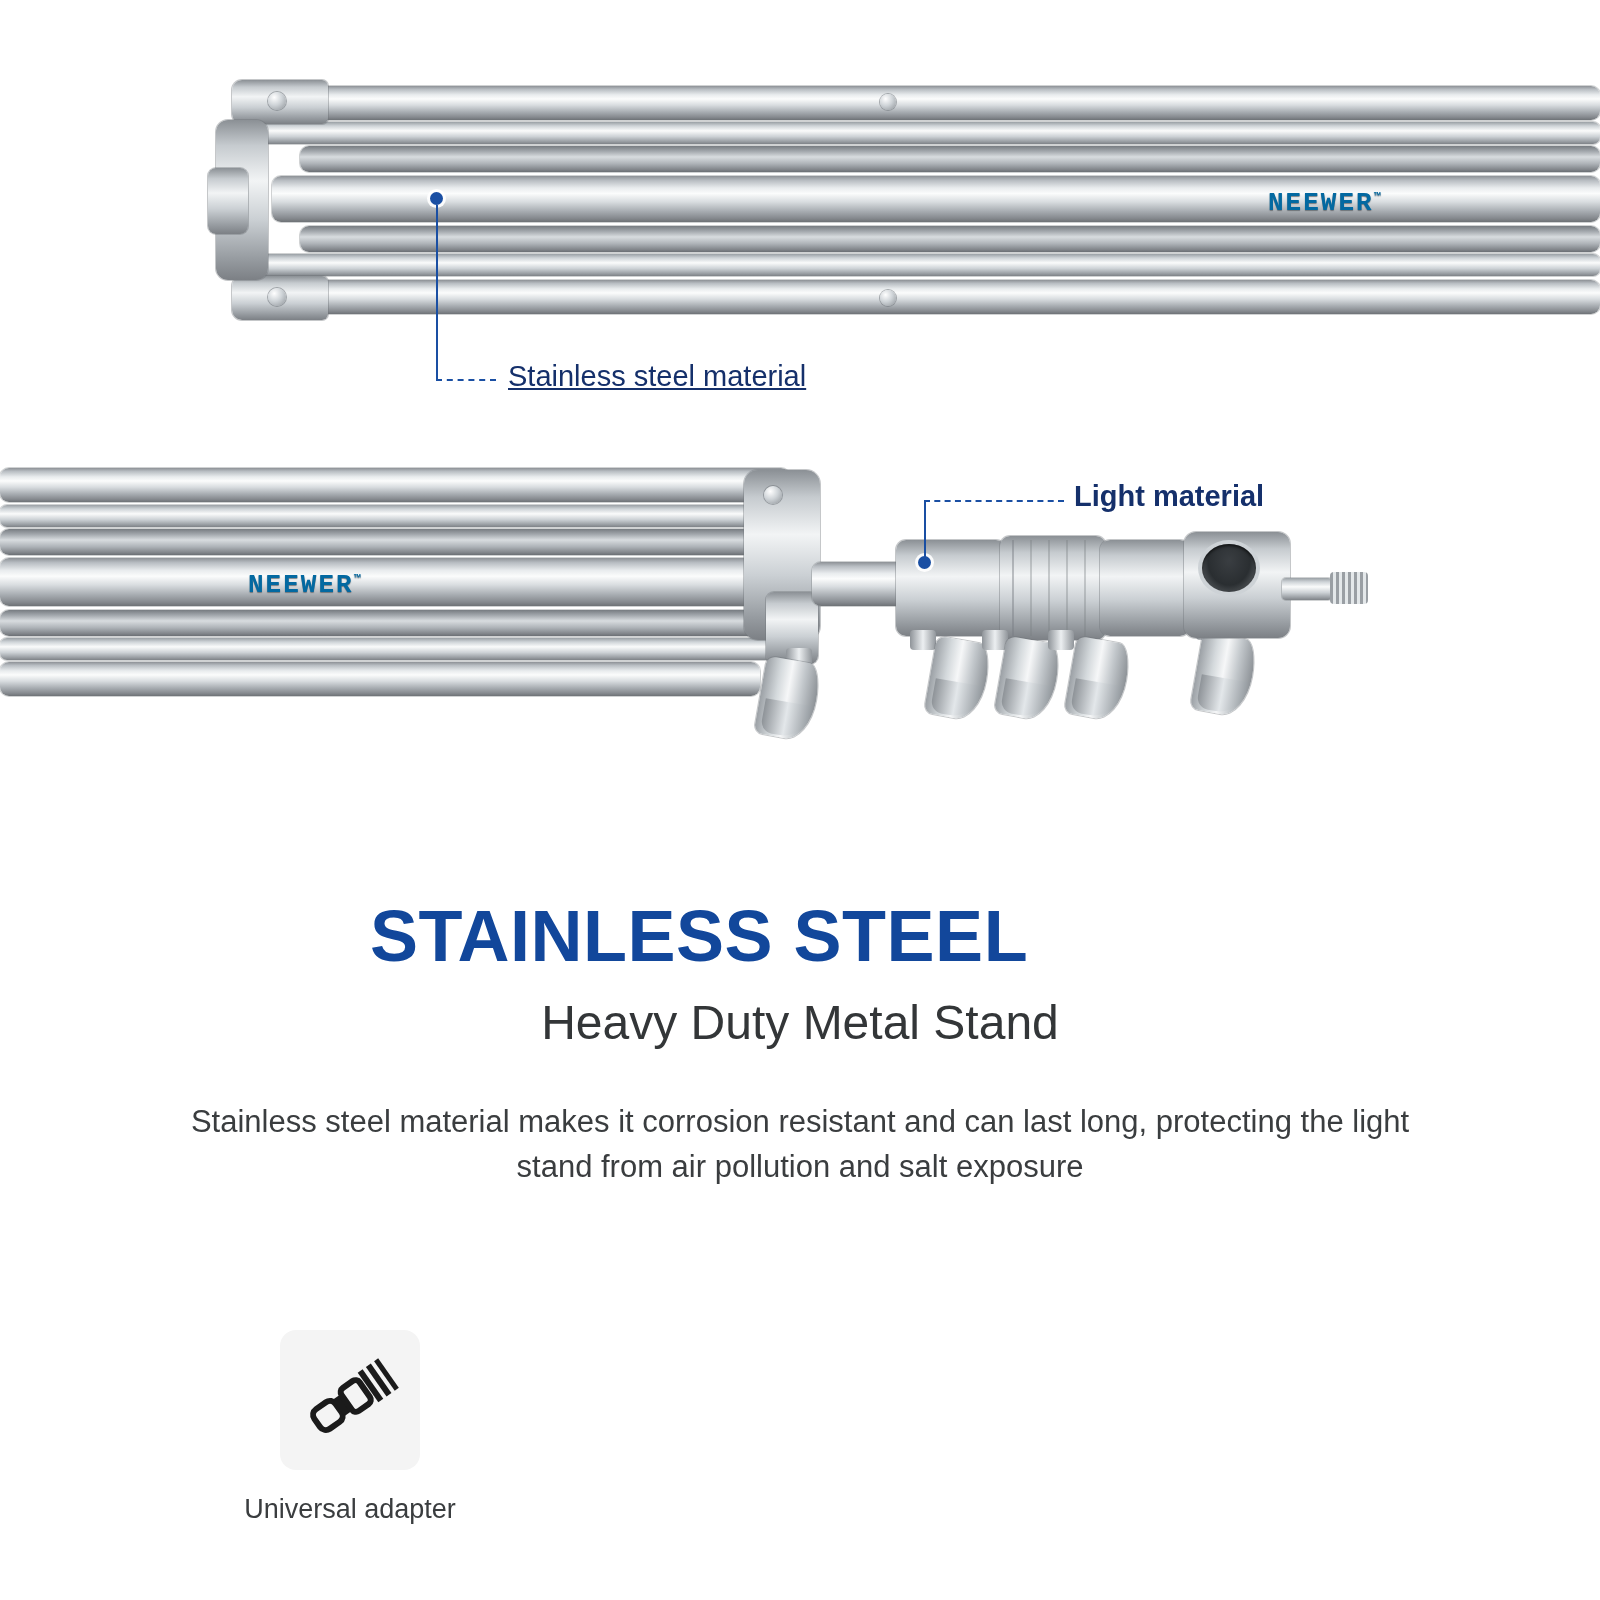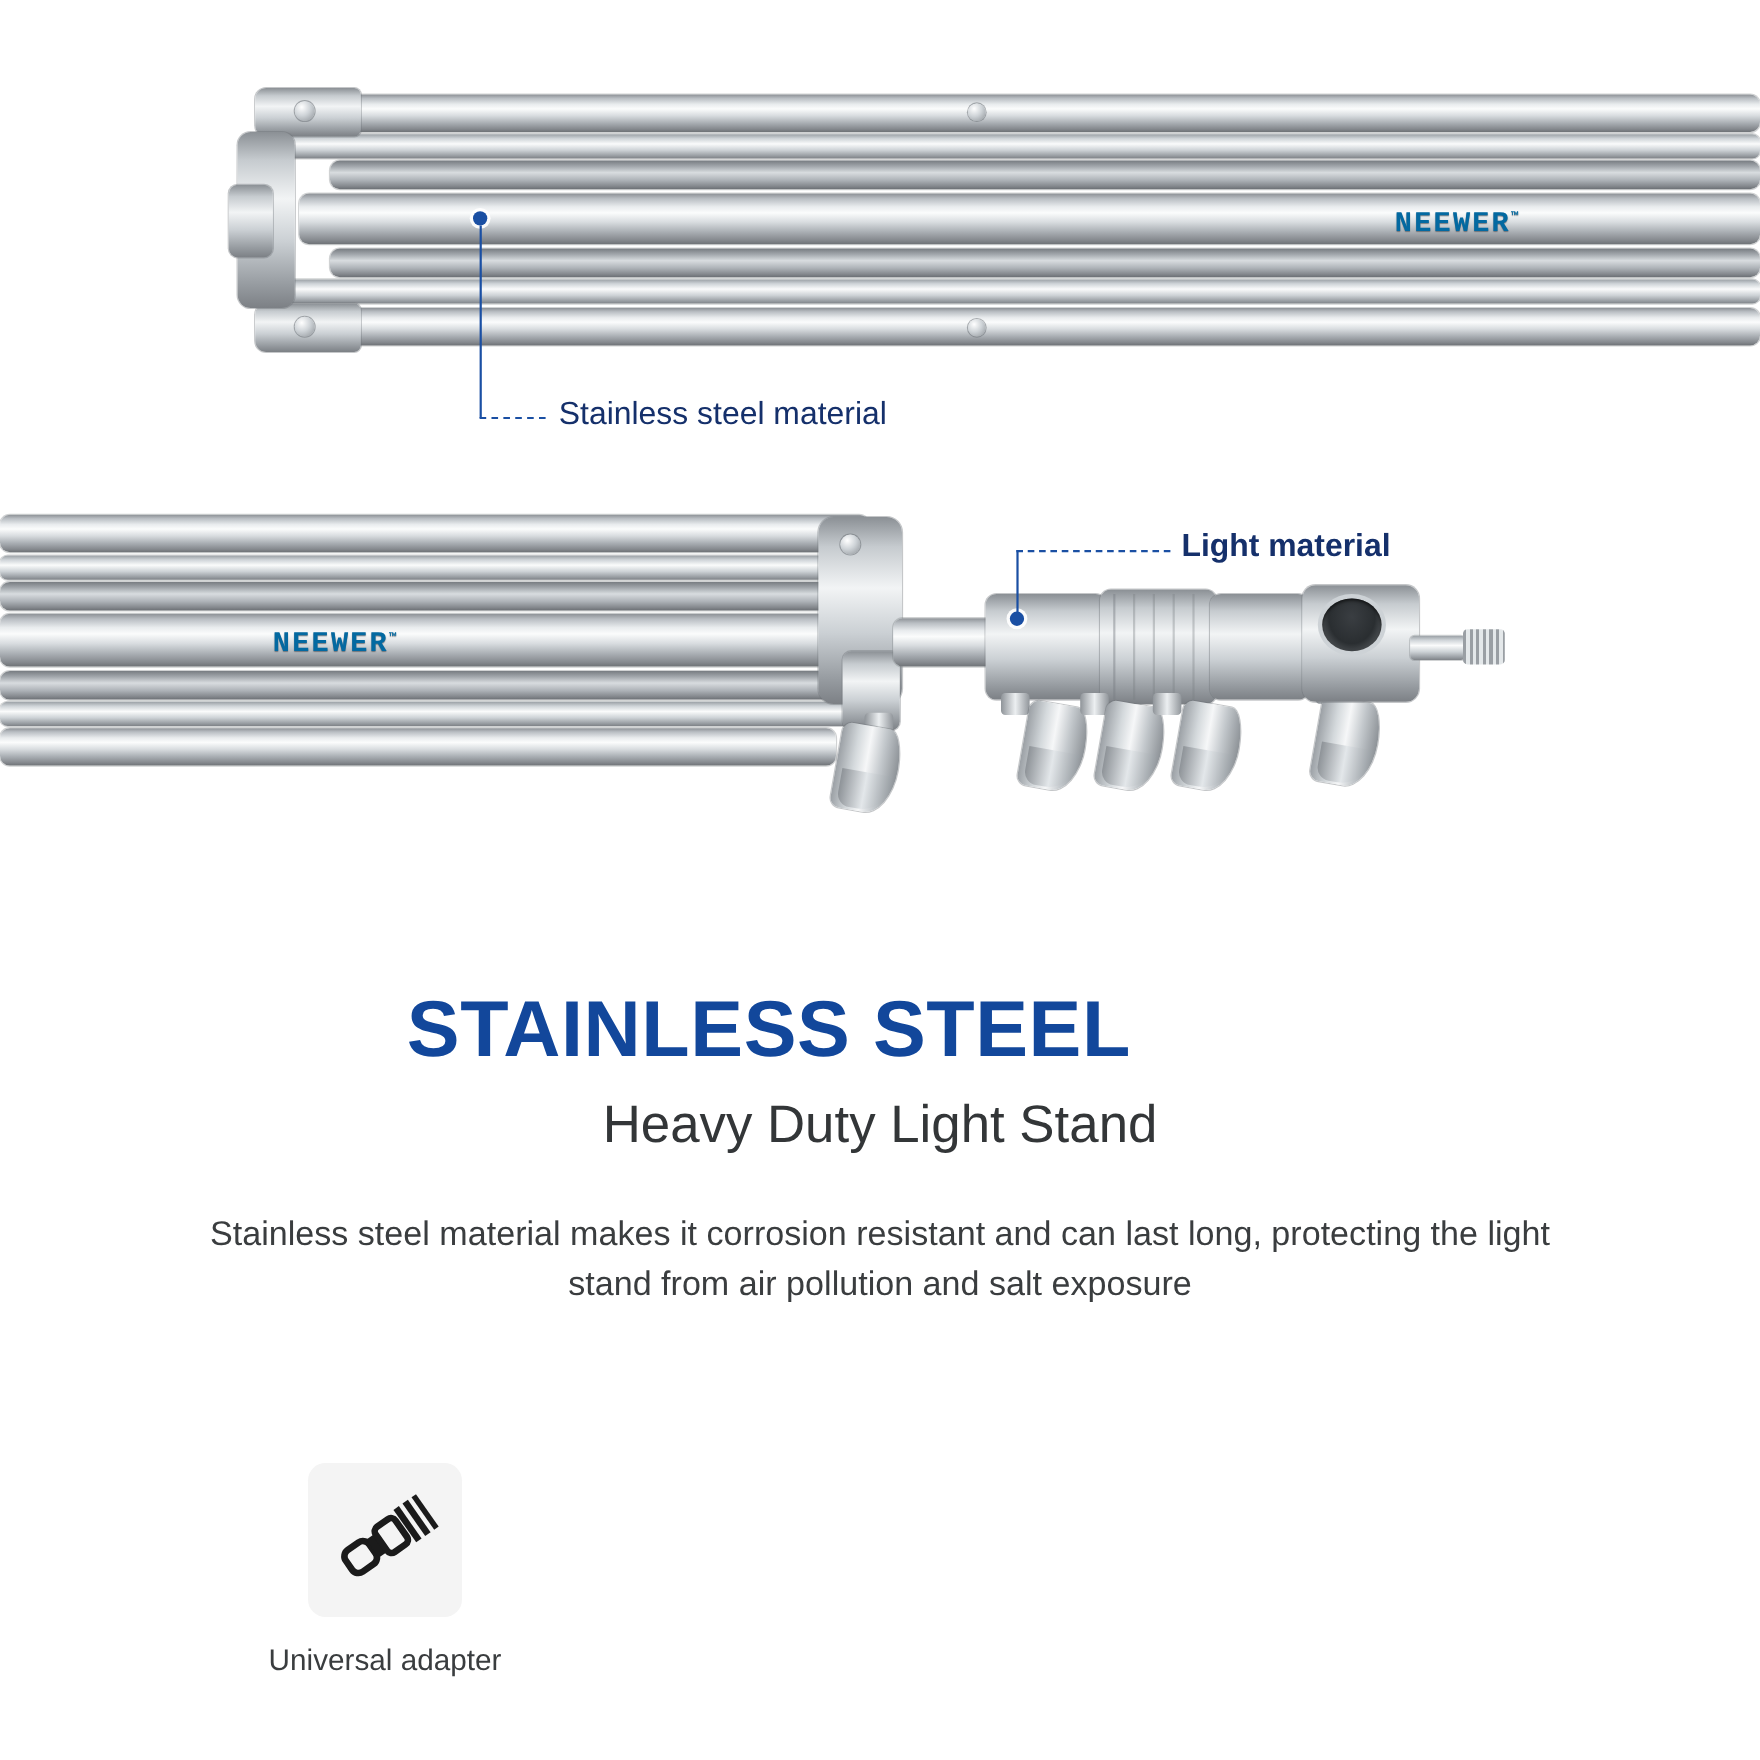--- a/index.html
+++ b/index.html
@@ -220,21 +220,21 @@
   <div class="block" style="left:216px; top:120px; width:52px; height:160px; border-radius:12px;"></div>
   <div class="block" style="left:208px; top:168px; width:40px; height:66px; border-radius:8px;"></div>
 
   <div class="brand" style="left:1268px; top:188px;">
     <span>NEEWER</span><sup>™</sup>
   </div>
 
   <div class="callout-dot" style="left:430px; top:192px;"></div>
   <div class="vline" style="left:436px; top:205px; height:175px;"></div>
   <div class="hline-dash" style="left:436px; top:379px; width:60px;"></div>
-  <div class="callout-label" style="left:508px; top:360px;">Stainless steel material</div>
+  <div class="callout-label" style="left:508px; top:360px;text-decoration:underline;">Stainless steel material</div>
 
   <div class="tube" style="left:0px; top:468px; width:790px; height:34px;"></div>
   <div class="tube thin" style="left:0px; top:505px; width:800px; height:22px;"></div>
   <div class="tube dark" style="left:0px; top:529px; width:800px; height:26px;"></div>
   <div class="tube" style="left:0px; top:558px; width:812px; height:48px;"></div>
   <div class="tube dark" style="left:0px; top:610px; width:800px; height:26px;"></div>
   <div class="tube thin" style="left:0px; top:638px; width:800px; height:22px;"></div>
   <div class="tube" style="left:0px; top:662px; width:760px; height:34px;"></div>
 
   <div class="brand" style="left:248px; top:570px;">
@@ -278,21 +278,21 @@
        background: repeating-linear-gradient(90deg, #9a9fa4 0 3px, #e4e8ea 3px 6px);"></div>
 
   <div class="callout-dot" style="left:918px; top:556px;"></div>
   <div class="vline" style="left:924px; top:500px; height:60px;"></div>
   <div class="hline-dash" style="left:924px; top:500px; width:140px;"></div>
   <div class="callout-label" style="left:1074px; top:480px; font-weight:bold;">Light material</div>
 
 </div>
 
 <div id="headline">STAINLESS STEEL</div>
-<div id="subhead">Heavy Duty Light Stand</div>
+<div id="subhead">Heavy Duty Metal Stand</div>
 <div id="desc">Stainless steel material makes it corrosion resistant and can last long, protecting the light stand from air pollution and salt exposure</div>
 
 <div id="features">
 
 
 
   <div class="feature">
     <div class="feature-icon-box">
       <svg width="100" height="92" viewBox="0 0 100 92">
         <g transform="rotate(-35 50 46)">

